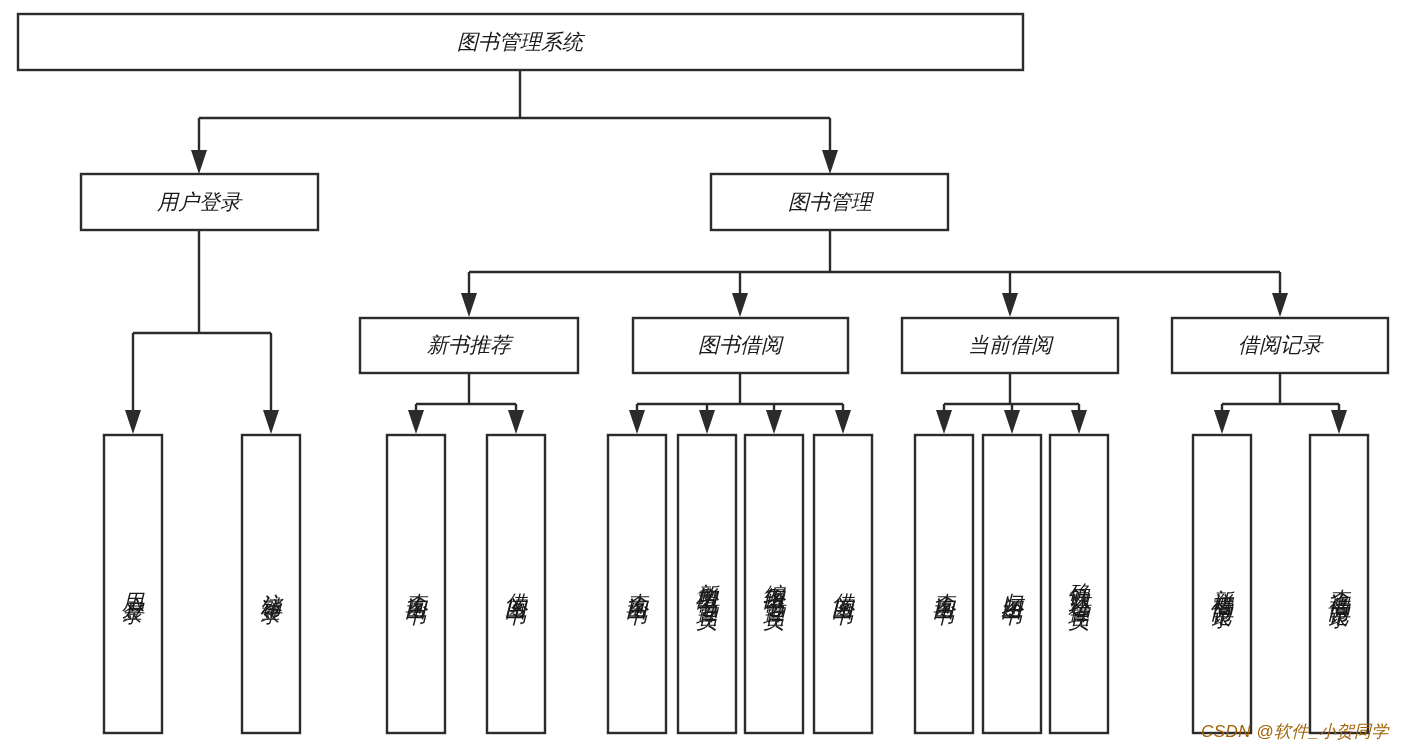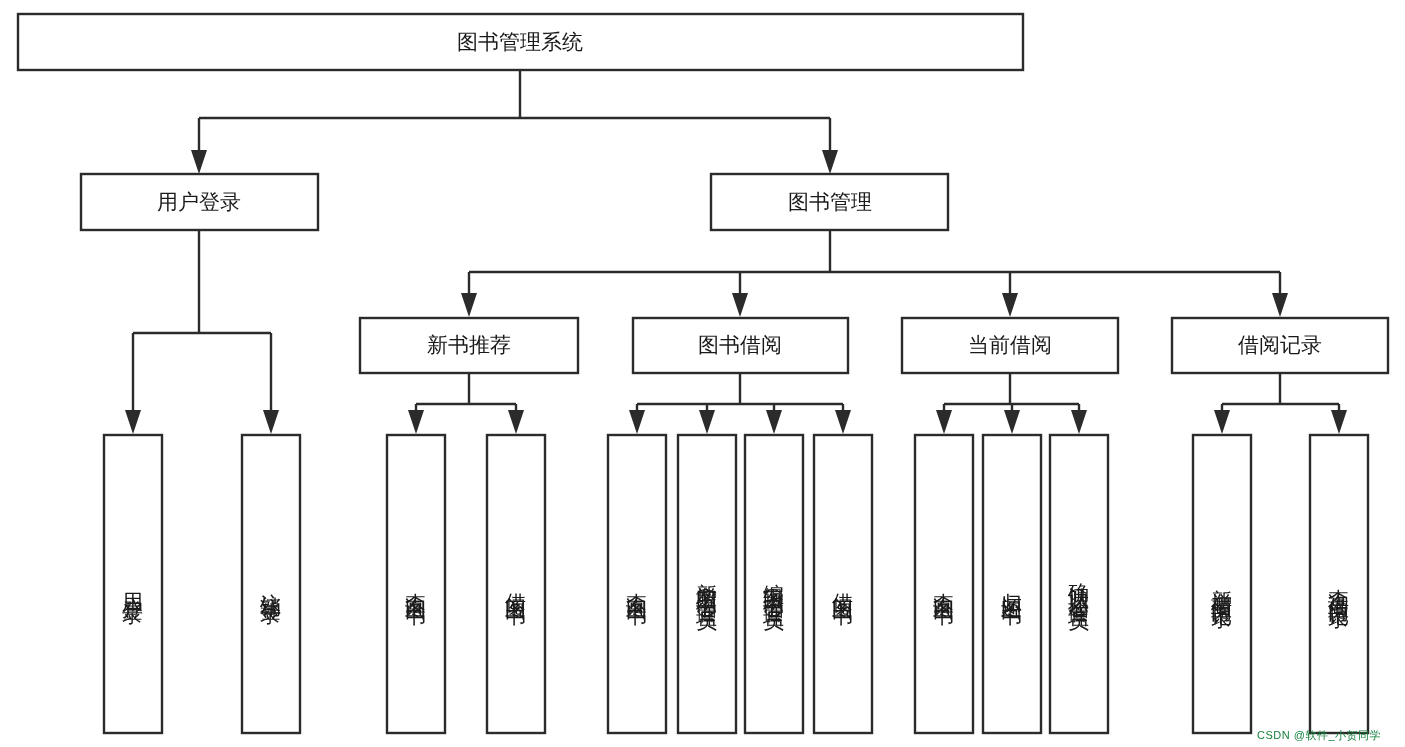--- a/index.html
+++ b/index.html
@@ -12,20 +12,21 @@
     height: 747px;
     font-family: "Liberation Sans", "DejaVu Sans", sans-serif;
     overflow: hidden;
     position: relative;
   }
   #diagram-root {
     position: relative;
     width: 1405px;
     height: 747px;
     background: #ffffff;
+    font-style: italic;
   }
   svg#diagram-svg {
     position: absolute;
     top: 0;
     left: 0;
     width: 1405px;
     height: 747px;
     display: block;
   }
   .node-box {
@@ -63,25 +64,25 @@
   }
   .vlabel-wrap {
     position: absolute;
     display: flex;
     align-items: center;
     justify-content: center;
     pointer-events: none;
   }
   #watermark {
     position: absolute;
-    right: 24px;
+    right: 16px;
     bottom: 4px;
     font-family: "Liberation Sans", "DejaVu Sans", sans-serif;
-    font-size: 11px;
-    color: #15803d;
+    font-size: 17px;
+    color: #a16207;
     white-space: nowrap;
     letter-spacing: 0.5px;
   }
 </style>
 </head>
 <body>
 
 <div id="diagram-root">
 
   <svg id="diagram-svg" viewBox="0 0 1405 747" xmlns="http://www.w3.org/2000/svg">

